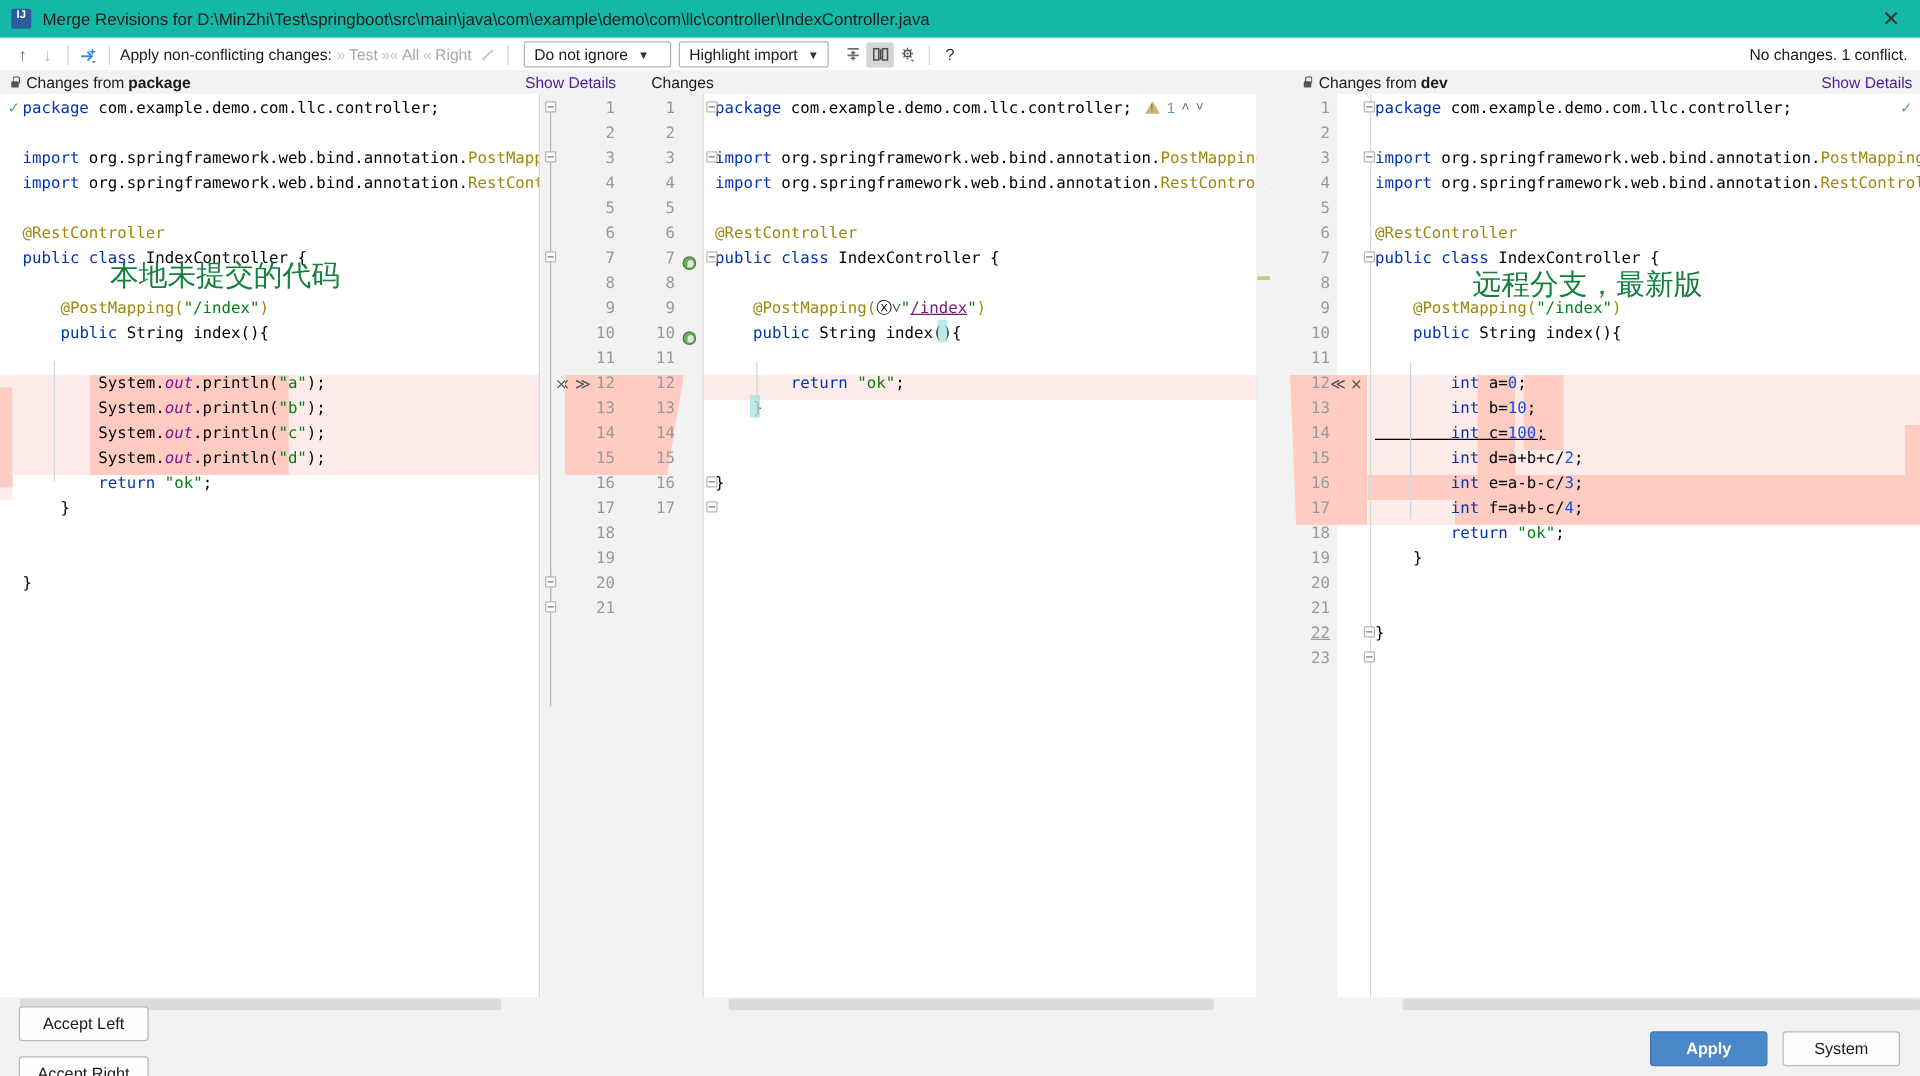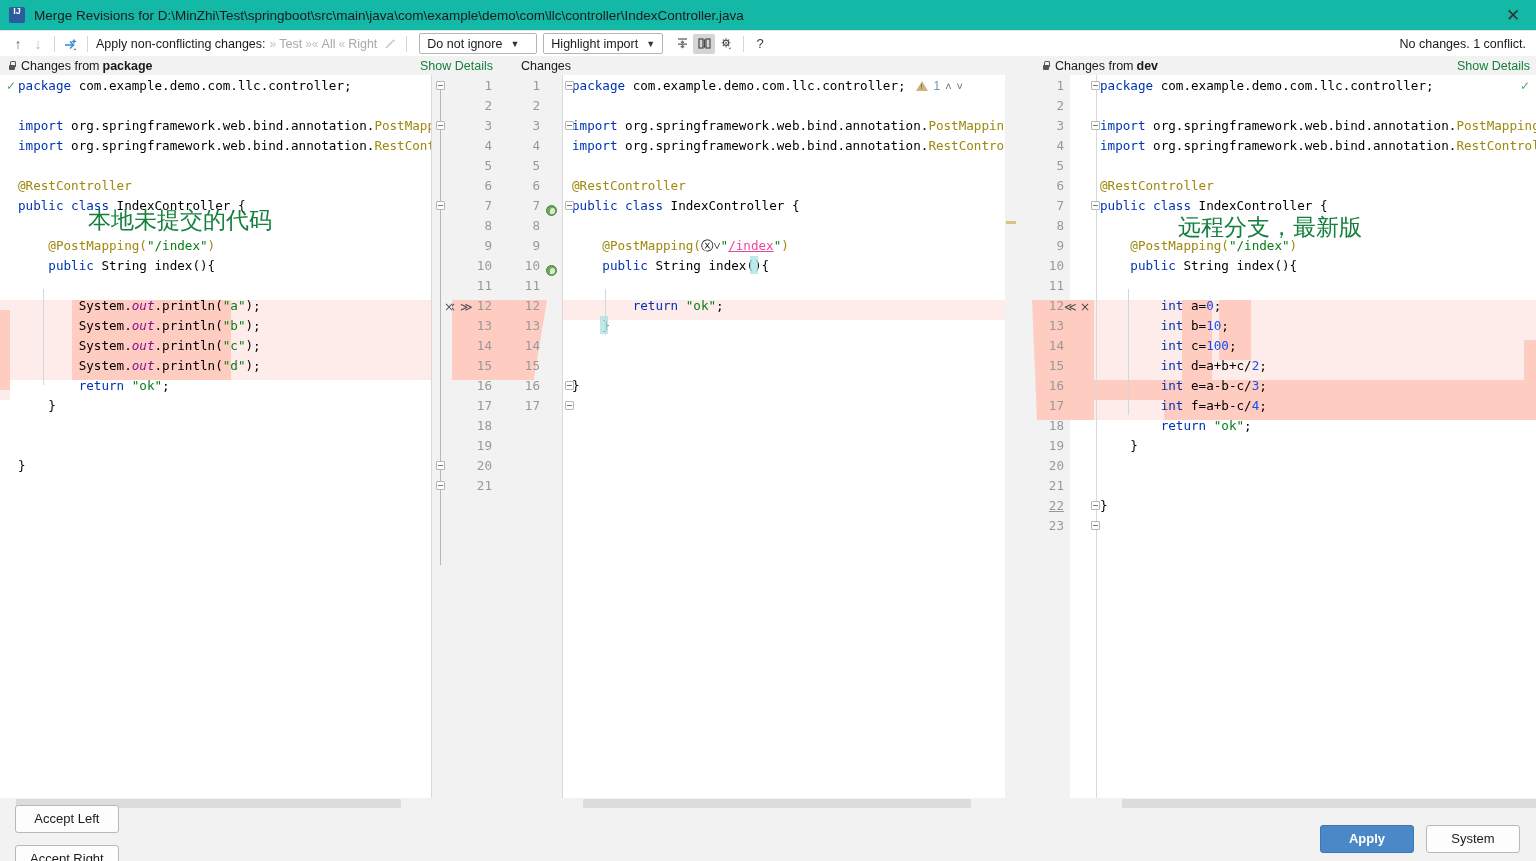--- a/index.html
+++ b/index.html
@@ -81,21 +81,21 @@
   }
   .lock::before{
     content:""; position:absolute; left:1px; top:4px; width:6px; height:5px;
     background:#555; border-radius:1px;
   }
   .lock::after{
     content:""; position:absolute; left:2px; top:0px; width:4px; height:5px;
     border:1.3px solid #555; border-bottom:none; border-radius:2px 2px 0 0;
   }
   .ph b { font-weight:bold; margin-left:3px; }
-  .show-details { color:#15803d; cursor:pointer; font-size:12.5px; }
+  .show-details { color:#4c1d95; cursor:pointer; font-size:12.5px; }
   .result-label { color:#1a1a1a; font-size:12.5px; }
 
   
   .editor {
     position:absolute; top:75px; background:#ffffff; overflow:hidden;
   }
   .codelayer {
     position:absolute; left:0; top:0; width:100%; height:100%;
     font-family:"DejaVu Sans Mono", monospace; font-size:12.6px;
   }
@@ -109,21 +109,21 @@
   .gutterbg { position:absolute; top:0; height:100%; background:#f2f2f2; }
   .vline { position:absolute; width:1px; background:#d9d9d9; }
 
   
   .kw   { color:#0033b3; }
   .str  { color:#067d17; }
   .num  { color:#1750eb; }
   .ann  { color:#9e880d; }
   .fld  { color:#871094; font-style:italic; }
   .plain{ color:#000000; }
-  .link { color:#ec4899; text-decoration:underline; }
+  .link { color:#701a75; text-decoration:underline; }
 
   
   .hl-soft { position:absolute; background:#fdecea; }
   .hl-strong { position:absolute; background:#ffccc2; }
 
   
   .cn-note {
     position:absolute; color:#15803d; font-size:23px;
     font-family:"DejaVu Sans", sans-serif; white-space:nowrap;
     font-weight:400; letter-spacing:0px;
@@ -470,21 +470,21 @@
         <div class="gutter-num" style="left: 6px; width: 26px; top: 161px;">9</div>
         <div class="cline" style="top: 161px; left: 68px;"><span class="ann">    @PostMapping(</span><span class="str">"/index"</span><span class="ann">)</span></div>
         <div class="gutter-num" style="left: 6px; width: 26px; top: 181px;">10</div>
         <div class="cline" style="top: 181px; left: 68px;"><span class="plain">    </span><span class="kw">public</span><span class="plain"> String index(){</span></div>
         <div class="gutter-num" style="left: 6px; width: 26px; top: 201px;">11</div>
         <div class="gutter-num" style="left: 6px; width: 26px; top: 221px;">12</div>
         <div class="cline" style="top: 221px; left: 68px;"><span class="plain">        </span><span class="kw">int</span><span class="plain"> a=</span><span class="num">0</span><span class="plain">;</span></div>
         <div class="gutter-num" style="left: 6px; width: 26px; top: 241px;">13</div>
         <div class="cline" style="top: 241px; left: 68px;"><span class="plain">        </span><span class="kw">int</span><span class="plain"> b=</span><span class="num">10</span><span class="plain">;</span></div>
         <div class="gutter-num" style="left: 6px; width: 26px; top: 261px;">14</div>
-        <div class="cline" style="top: 261px; left: 68px;"><span class="plain">        </span><span class="kw">int</span><span class="plain"> c=</span><span class="num">100</span><span class="plain">;</span></div>
+        <div class="cline" style="top: 261px; left: 68px; text-decoration: underline;"><span class="plain">        </span><span class="kw">int</span><span class="plain"> c=</span><span class="num">100</span><span class="plain">;</span></div>
         <div class="gutter-num" style="left: 6px; width: 26px; top: 281px;">15</div>
         <div class="cline" style="top: 281px; left: 68px;"><span class="plain">        </span><span class="kw">int</span><span class="plain"> d=a+b+c/</span><span class="num">2</span><span class="plain">;</span></div>
         <div class="gutter-num" style="left: 6px; width: 26px; top: 301px;">16</div>
         <div class="cline" style="top: 301px; left: 68px;"><span class="plain">        </span><span class="kw">int</span><span class="plain"> e=a-b-c/</span><span class="num">3</span><span class="plain">;</span></div>
         <div class="gutter-num" style="left: 6px; width: 26px; top: 321px;">17</div>
         <div class="cline" style="top: 321px; left: 68px;"><span class="plain">        </span><span class="kw">int</span><span class="plain"> f=a+b-c/</span><span class="num">4</span><span class="plain">;</span></div>
         <div class="gutter-num" style="left: 6px; width: 26px; top: 341px;">18</div>
         <div class="cline" style="top: 341px; left: 68px;"><span class="plain">        </span><span class="kw">return</span><span class="plain"> </span><span class="str">"ok"</span><span class="plain">;</span></div>
         <div class="gutter-num" style="left: 6px; width: 26px; top: 361px;">19</div>
         <div class="cline" style="top: 361px; left: 68px;"><span class="plain">    }</span></div>

